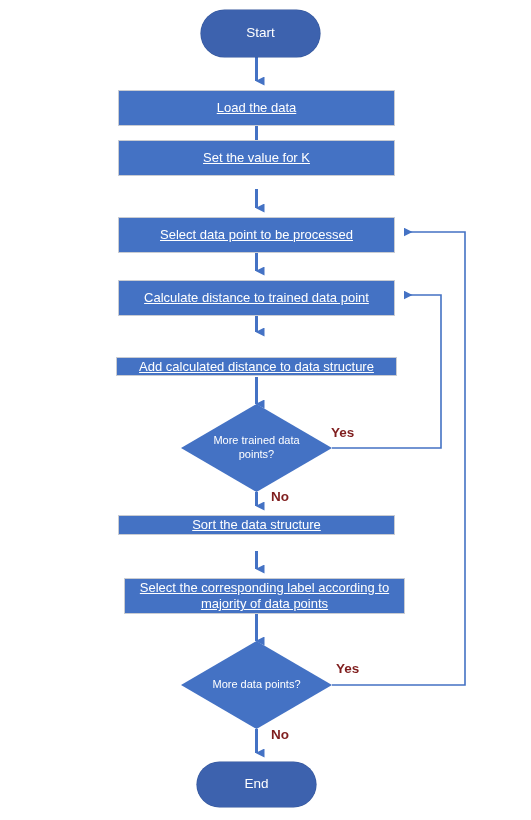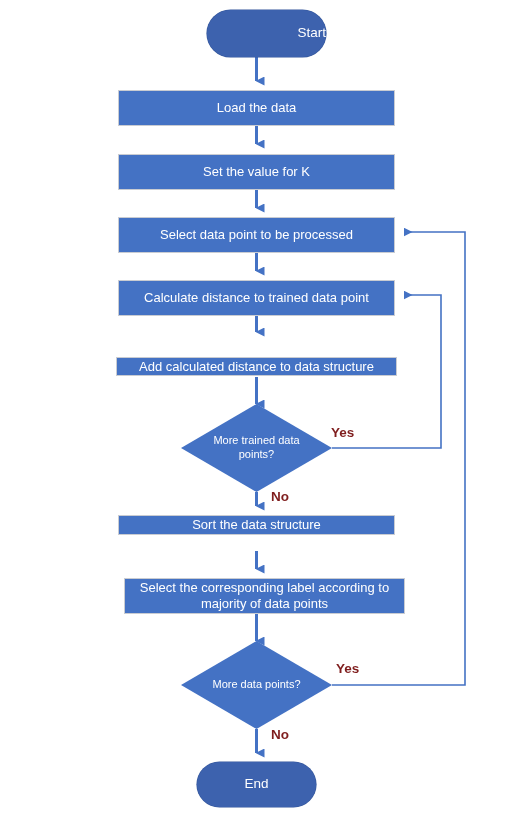--- a/index.html
+++ b/index.html
@@ -33,20 +33,21 @@
     background: #3D62AE;
     border-radius: 999px;
     font-size: 13.5px;
     box-shadow: 0 0 0 0.6px #35579b;
   }
   .process {
     background: #4472C4;
     border: 1px solid #c9ccd2;
     font-size: 13px;
     padding: 0 6px;
+    text-decoration: underline;
   }
   .decision-wrap {
     position: absolute;
   }
   .decision-wrap svg {
     position: absolute;
     left: 0;
     top: 0;
     display: block;
   }
@@ -122,29 +123,29 @@
     <path d="M332,448 L441,448 L441,295 L404,295" fill="none" stroke="#4472C4" stroke-width="1.6" marker-end="url(#arrow-left)"></path>
 
     <path d="M332,685 L465,685 L465,232 L404,232" fill="none" stroke="#4472C4" stroke-width="1.6" marker-end="url(#arrow-left)"></path>
   </svg>
 
   <div class="edge-label" style="left:331px; top:425px;">Yes</div>
   <div class="edge-label" style="left:271px; top:489px;">No</div>
   <div class="edge-label" style="left:336px; top:661px;">Yes</div>
   <div class="edge-label" style="left:271px; top:727px;">No</div>
 
-  <div class="node terminator" style="left:207px; top:10px; width:119px; height:47px;justify-content:flex-end;">
+  <div class="node terminator" style="left:201px; top:10px; width:119px; height:47px;">
     <span>Start</span>
   </div>
 
   <div class="node process" style="left:118px; top:90px; width:277px; height:36px;">
     <span>Load the data</span>
   </div>
 
-  <div class="node process" style="left:118px; top:154px; width:277px; height:36px;">
+  <div class="node process" style="left:118px; top:140px; width:277px; height:36px;">
     <span>Set the value for K</span>
   </div>
 
   <div class="node process" style="left:118px; top:217px; width:277px; height:36px;text-align:right;">
     <span>Select data point to be processed</span>
   </div>
 
   <div class="node process" style="left:118px; top:280px; width:277px; height:36px;">
     <span>Calculate distance to trained data point</span>
   </div>

